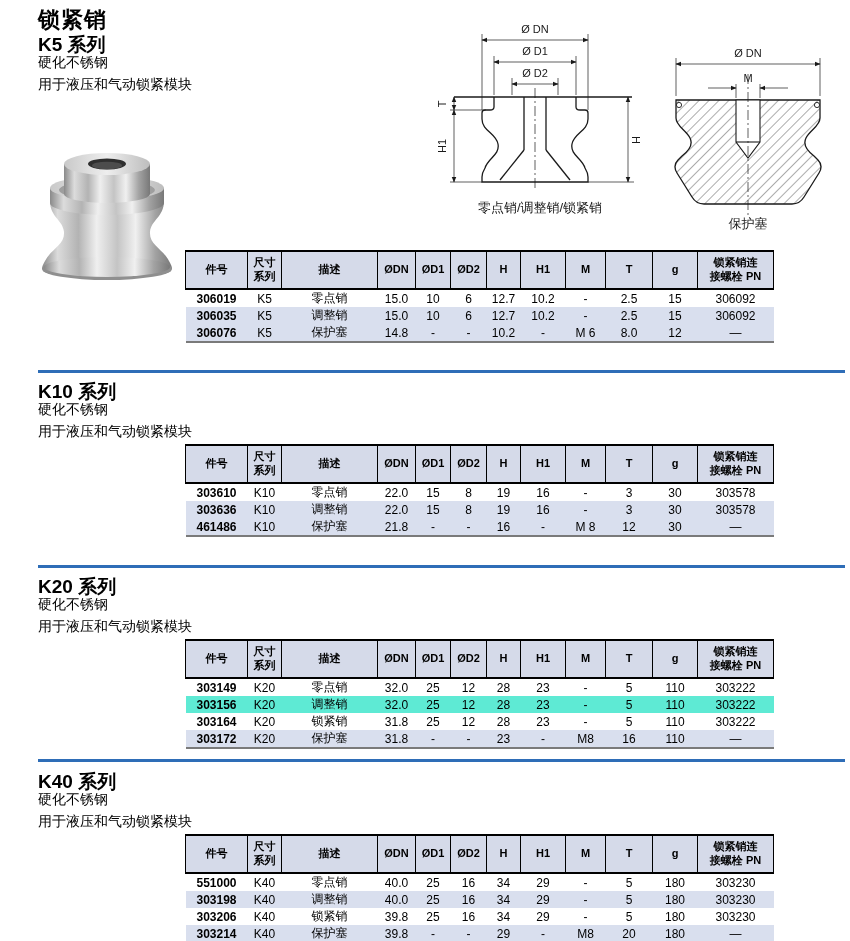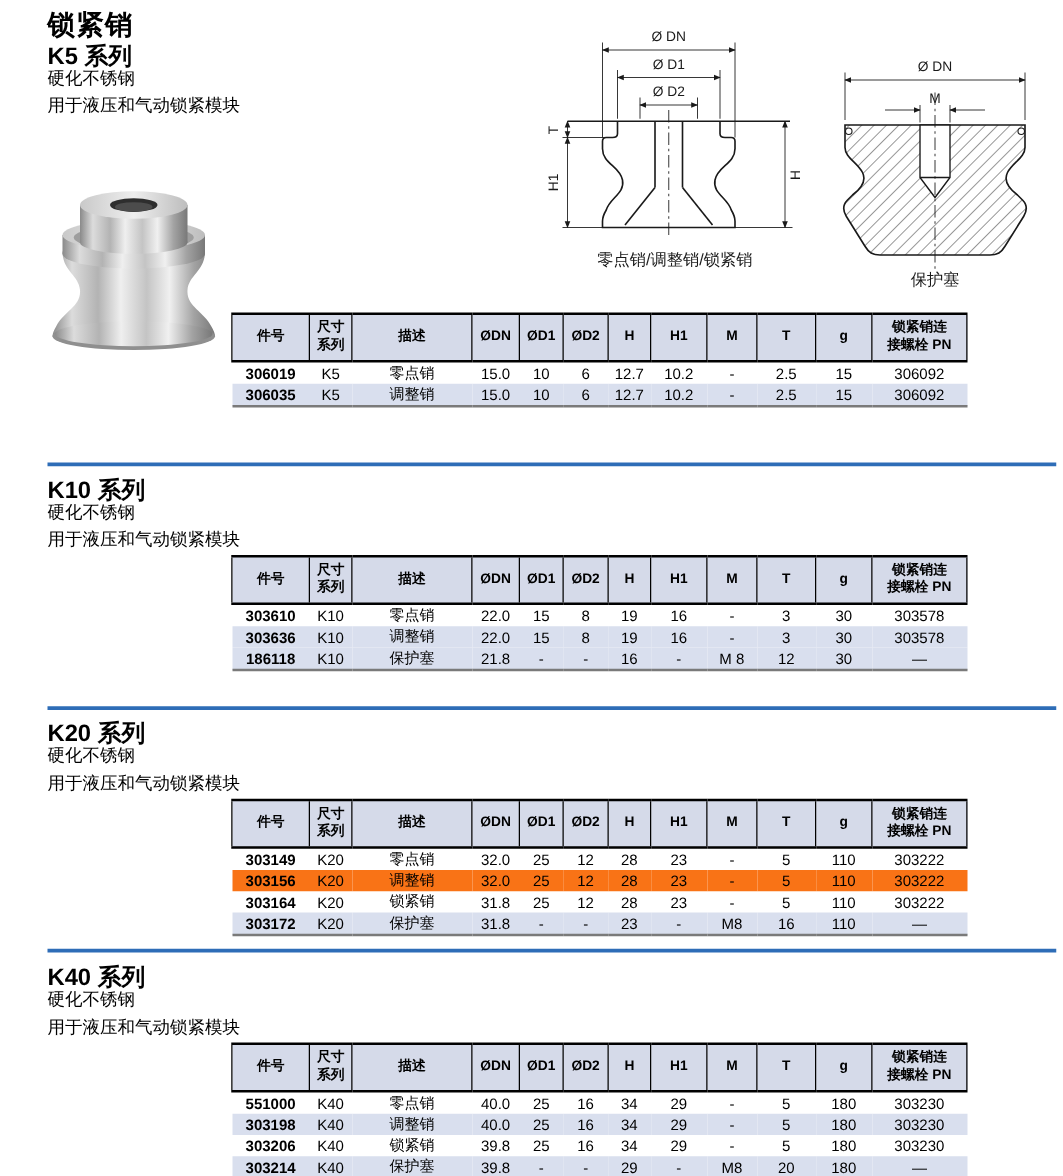--- a/index.html
+++ b/index.html
@@ -210,20 +210,34 @@
             <td>15.0</td>
             <td>10</td>
             <td>6</td>
             <td>12.7</td>
             <td>10.2</td>
             <td>-</td>
             <td>2.5</td>
             <td>15</td>
             <td>306092</td>
           </tr>
+          <tr style="background: rgb(217, 223, 238);">
+            <td>306076</td>
+            <td>K5</td>
+            <td>保护塞</td>
+            <td>14.8</td>
+            <td>-</td>
+            <td>-</td>
+            <td>10.2</td>
+            <td>-</td>
+            <td>M 6</td>
+            <td>8.0</td>
+            <td>12</td>
+            <td>—</td>
+          </tr>
         </tbody>
       </table>
   </div>
 
   <div class="abs section sec-k10">
     <div class="sec-heading">K10 系列</div>
     <div class="sec-line1">硬化不锈钢</div>
     <div class="sec-line2">用于液压和气动锁紧模块</div>
     <table class="spec">
         <colgroup>
@@ -281,21 +295,21 @@
             <td>15</td>
             <td>8</td>
             <td>19</td>
             <td>16</td>
             <td>-</td>
             <td>3</td>
             <td>30</td>
             <td>303578</td>
           </tr>
           <tr style="background: rgb(217, 223, 238);">
-            <td>186118</td>
+            <td>461486</td>
             <td>K10</td>
             <td>保护塞</td>
             <td>21.8</td>
             <td>-</td>
             <td>-</td>
             <td>16</td>
             <td>-</td>
             <td>M 8</td>
             <td>12</td>
             <td>30</td>
@@ -350,21 +364,21 @@
             <td>32.0</td>
             <td>25</td>
             <td>12</td>
             <td>28</td>
             <td>23</td>
             <td>-</td>
             <td>5</td>
             <td>110</td>
             <td>303222</td>
           </tr>
-          <tr style="background: #f97316;">
+          <tr style="background: #5eead4;">
             <td>303156</td>
             <td>K20</td>
             <td>调整销</td>
             <td>32.0</td>
             <td>25</td>
             <td>12</td>
             <td>28</td>
             <td>23</td>
             <td>-</td>
             <td>5</td>

